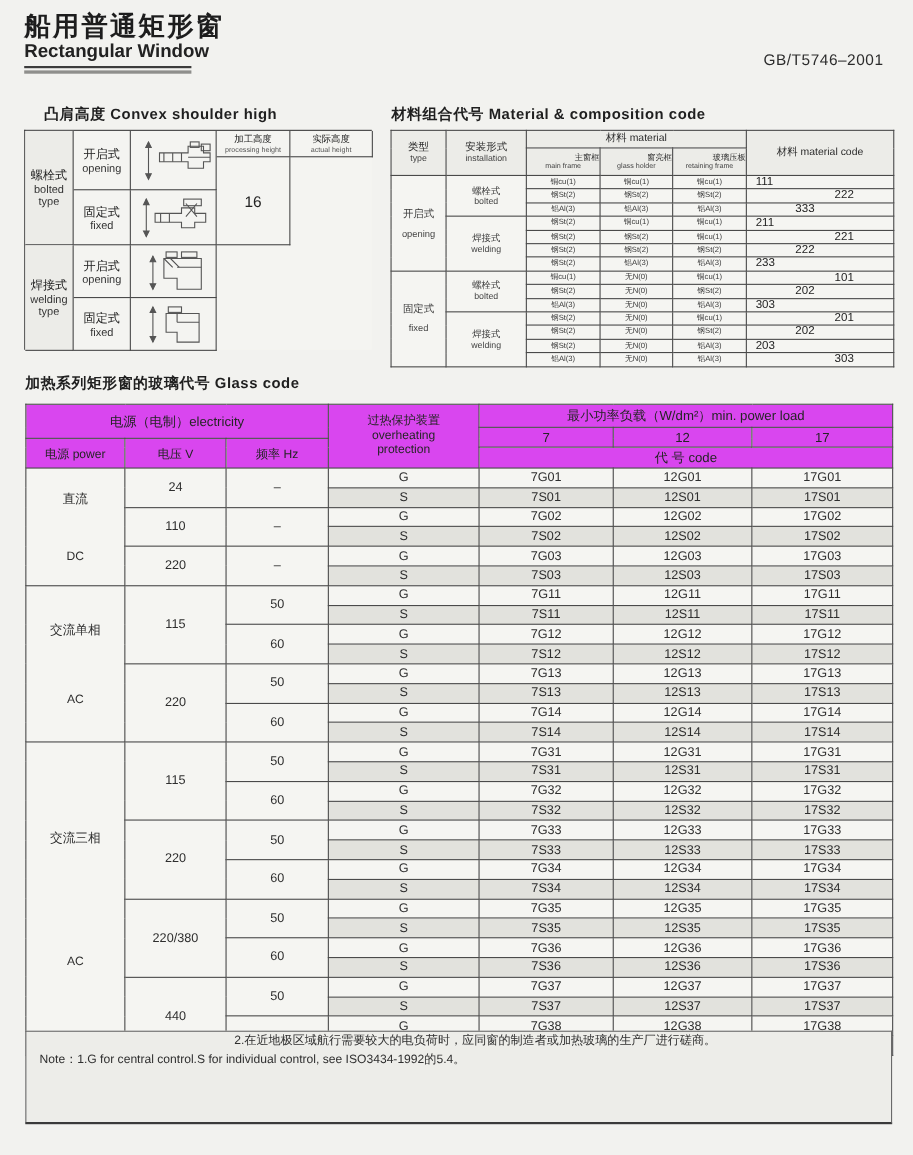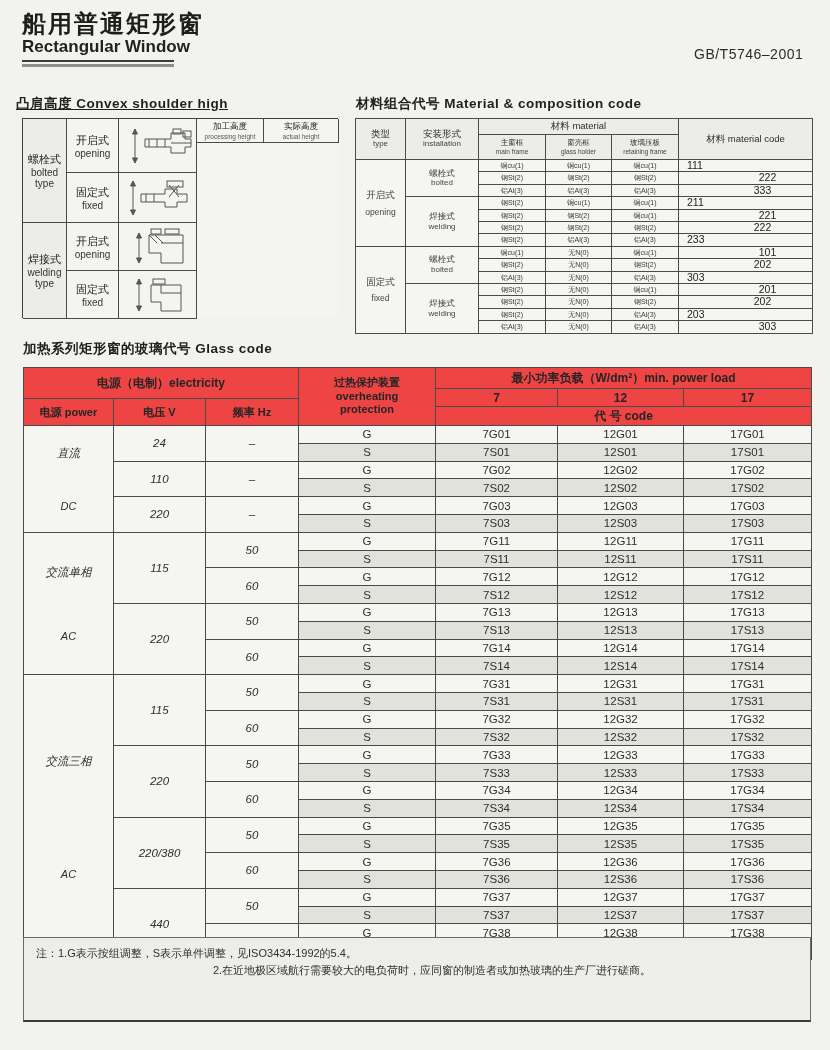--- a/index.html
+++ b/index.html
@@ -52,42 +52,42 @@
   td{border:1px solid #4a4a4a;text-align:center;vertical-align:middle;padding:0;overflow:hidden;}
   .mat, .gl{position:absolute;background:#f5f5f2;}
   .mat table, .gl table{border:1.5px solid #3e3e3e;}
 
   
   .mat{left:355px;top:118px;}
   .mat td{color:#2c2c2c;}
   .mat .h{background:#ecece8;}
   .mat .h .cn{font-size:9.5px;display:block;line-height:1.1;}
   .mat .h .en{font-size:8px;display:block;line-height:1.1;color:#444;}
-  .mat .sub .cn{font-size:7.5px;}
+  .mat .sub .cn{font-size:7.5px;text-align:right;}
   .mat .sub .en{font-size:6.5px;}
   .mat tbody td{font-size:7px;height:11.4px;line-height:11.4px;color:#3a3a3a;}
   .mat tbody td.grp{font-size:9.5px;}
   .mat tbody td.grp .cn{display:block;font-size:9.5px;line-height:1.2;margin:6px 0;}
   .mat tbody td.grp .en{display:block;font-size:8.5px;line-height:1.2;margin:6px 0;color:#444;}
   .mat tbody td.inst .cn{display:block;font-size:8.5px;line-height:1.15;}
   .mat tbody td.inst .en{display:block;font-size:8px;line-height:1.15;color:#444;}
   .mat td.code{font-size:10.5px;color:#222;padding-left:44px;}
   .mat td.code.l{text-align:left;padding-left:8px;}
   .mat td.code.c{text-align:center;}
-  .mat td.code.r{text-align:center;padding-right:10px;}
+  .mat td.code.r{text-align:left;padding-right:10px;}
 
   
   .gl{left:23px;top:367px;}
-  .gl thead td{background:#ef4444;color:#252525;font-weight:bold;}
+  .gl thead td{background:#d946ef;color:#252525;}
   .gl .fs12{font-size:12px;}
   .gl .fs11{font-size:11px;}
   .gl .oh{font-size:11px;line-height:1.25;}
   .gl tbody td{font-size:11.5px;height:16.8px;color:#2e2e2e;}
   .gl tbody tr.sh td{background:#e2e2dd;}
-  .gl td.vgroup{background:#f5f5f2;font-style:italic;}
+  .gl td.vgroup{background:#f5f5f2;}
   .gl .pw span{display:block;}
   .gl .pw .cn{font-size:11.5px;}
   .gl .pw .en{font-size:11px;margin-top:31px;}
 
   
   .notes{
     left:23px;top:937px;width:788px;height:85px;
     background:#ededE9;border:1px solid #6a6a6a;border-bottom:2.5px solid #3a3a3a;
     box-sizing:border-box;font-size:11px;color:#2f2f2f;
   }
@@ -101,21 +101,21 @@
 <body>
 
 <div class="abs title-cn">船用普通矩形窗</div>
 <div class="abs title-en">Rectangular Window</div>
 <div class="abs title-rule">
     <div class="r1"></div>
     <div class="r2"></div>
   </div>
 <div class="abs std-no">GB/T5746–2001</div>
 
-<div class="abs sec-title" style="left:16px;top:95px;text-decoration:underline;">凸肩高度 Convex shoulder high</div>
+<div class="abs sec-title" style="left:40px;top:95px;">凸肩高度 Convex shoulder high</div>
 <div class="abs sec-title" style="left:356px;top:95px;">材料组合代号 Material &amp; composition code</div>
 <div class="abs sec-title" style="left:23px;top:340px;">加热系列矩形窗的玻璃代号  Glass code</div>
 
 <div class="abs cx">
   <div class="typecell" style="grid-area:1/1/4/2">
     <span class="cn">螺栓式</span>
     <span class="en">bolted</span>
     <span class="en">type</span>
   </div>
   <div class="typecell" style="grid-area:4/1/6/2">
@@ -199,20 +199,21 @@
   </div>
 
   <div class="hdr" style="grid-area:1/4/2/5">
     <span class="cn">加工高度</span>
     <span class="en">processing height</span>
   </div>
   <div class="hdr" style="grid-area:1/5/2/6">
     <span class="cn">实际高度</span>
     <span class="en">actual height</span>
   </div>
+  <div class="val" style="grid-area:2/4/4/5">16</div>
 </div>
 
 <div class="mat">
   <table>
     <colgroup>
         <col style="width:50px">
         <col style="width:73px">
         <col style="width:67px">
         <col style="width:66px">
         <col style="width:67px">
@@ -619,15 +620,15 @@
           <td>S</td>
           <td>7S38</td>
           <td>12S38</td>
           <td>17S38</td>
         </tr>
       </tbody>
   </table>
 </div>
 
 <div class="abs notes">
-  <div class="i0">注：1.G表示按组调整，S表示单件调整，见ISO3434-1992的5.4。</div>
   <div class="i1">2.在近地极区域航行需要较大的电负荷时，应同窗的制造者或加热玻璃的生产厂进行磋商。</div>
+  <div class="i2">Note：1.G for central control.S for individual control, see ISO3434-1992的5.4。</div>
 </div>
 
 </body></html>

